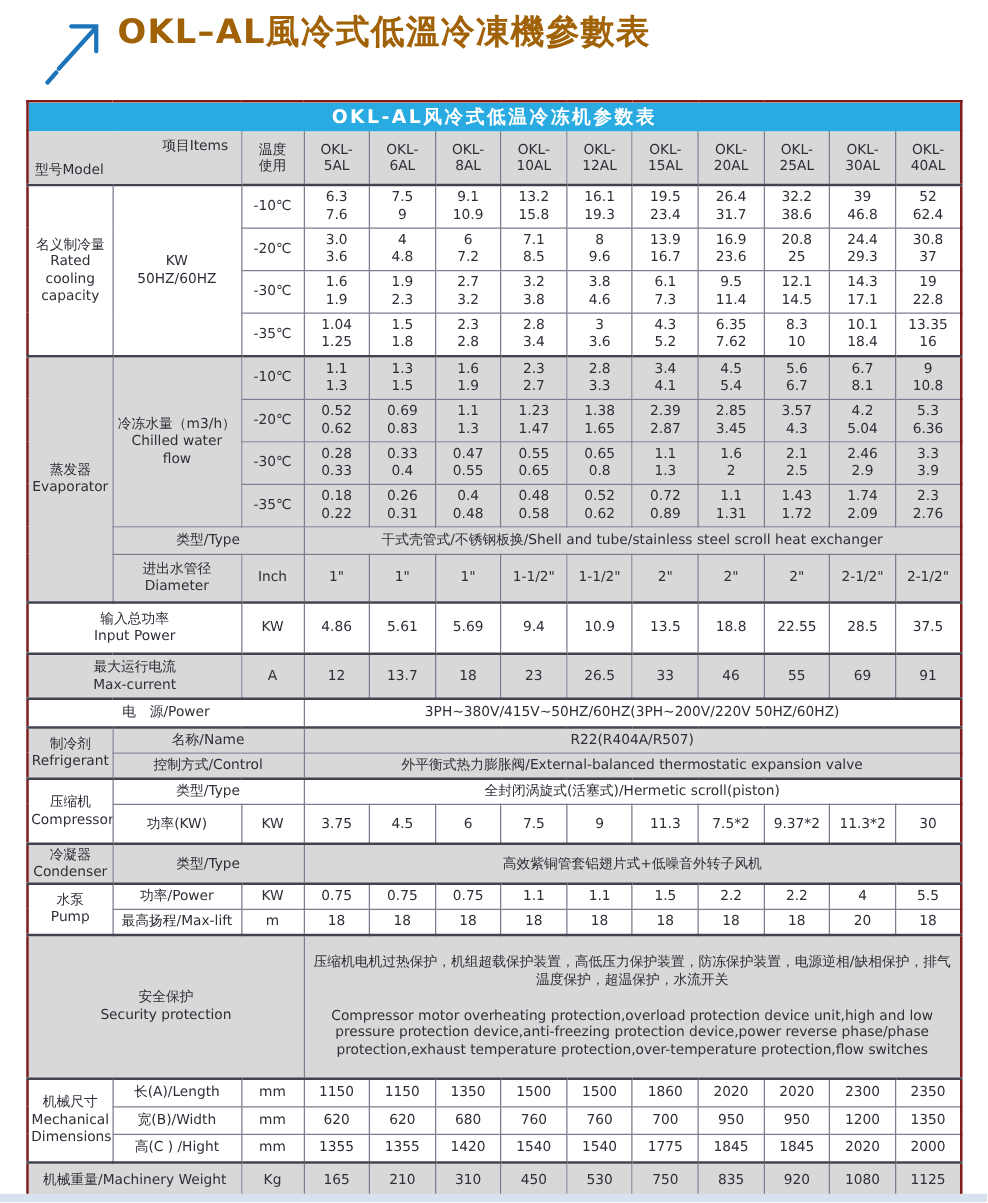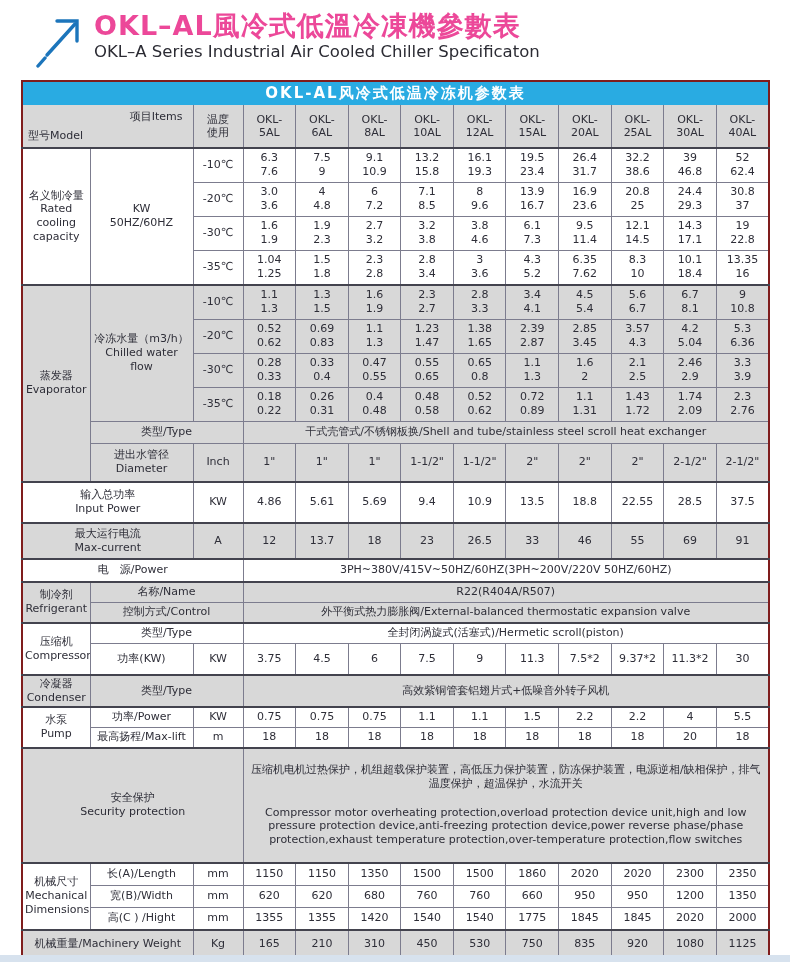--- a/index.html
+++ b/index.html
@@ -2,21 +2,21 @@
 <html><head>
 <meta charset="utf-8">
 <style>
   html,body{margin:0;padding:0;background:#fff;}
   .page{position:relative;width:790px;height:962px;background:#ffffff;overflow:hidden;
         font-family:"DejaVu Sans","Liberation Sans",sans-serif;color:#2e2e38;}
   
   .doc-header{display:flex;align-items:flex-start;padding:10px 0 0 34px;}
   .arrow-wrap{width:52px;height:58px;flex:none;}
   .titles{margin-left:8px;}
-  .title-cn{margin:0;font-size:27px;font-weight:600;letter-spacing:1px;color:#ec4899;line-height:1.15;}
+  .title-cn{margin:0;font-size:27px;font-weight:600;letter-spacing:1px;color:#a16207;line-height:1.15;}
   .title-en{margin:2px 0 0 0;font-size:16.5px;font-weight:500;color:#2b2b33;line-height:1.1;}
   
   table.spec{border-collapse:collapse;table-layout:fixed;width:747px;margin:12px 0 0 21px;
              border:2px solid #7f1d1d;}
   table.spec td{border:1px solid #7c7c8e;text-align:center;vertical-align:middle;
                 white-space:pre-line;font-size:11px;line-height:1.25;padding:1px 2px;
                 color:#2e2e38;overflow:hidden;}
   tr.g td{background:#d8d8d8;}
   tr.w td{background:#ffffff;}
   tr.sec td{border-top:2px solid #43434e;}
@@ -54,21 +54,20 @@
       <svg width="52" height="58" viewBox="0 0 52 58">
         <g stroke="#1c75bb" stroke-width="3.4" fill="none" stroke-linecap="round">
           <line x1="13" y1="45" x2="41" y2="14"></line>
           <polyline points="23,11 43,11 43,31"></polyline>
           <line x1="4" y1="56" x2="11" y2="48"></line>
         </g>
       </svg>
     </div>
     <div class="titles">
       <h1 class="title-cn">OKL–AL風冷式低溫冷凍機參數表</h1>
-      <h2 class="title-en">OKL–A Series Industrial Air Cooled Chiller Specificaton</h2>
     </div>
   </div>
 
   <table class="spec">
     <colgroup>
       <col style="width:68px">
         <col style="width:103px">
         <col style="width:50px">
       <col style="width:52.6px">
         <col style="width:52.6px">
@@ -464,21 +463,21 @@
       <td>2350</td>
     </tr>
     <tr class="w mech-row">
       <td>宽(B)/Width</td>
       <td>mm</td>
       <td>620</td>
       <td>620</td>
       <td>680</td>
       <td>760</td>
       <td>760</td>
-      <td>660</td>
+      <td>700</td>
       <td>950</td>
       <td>950</td>
       <td>1200</td>
       <td>1350</td>
     </tr>
     <tr class="w mech-row">
       <td>高(C ) /Hight</td>
       <td>mm</td>
       <td>1355</td>
       <td>1355</td>

